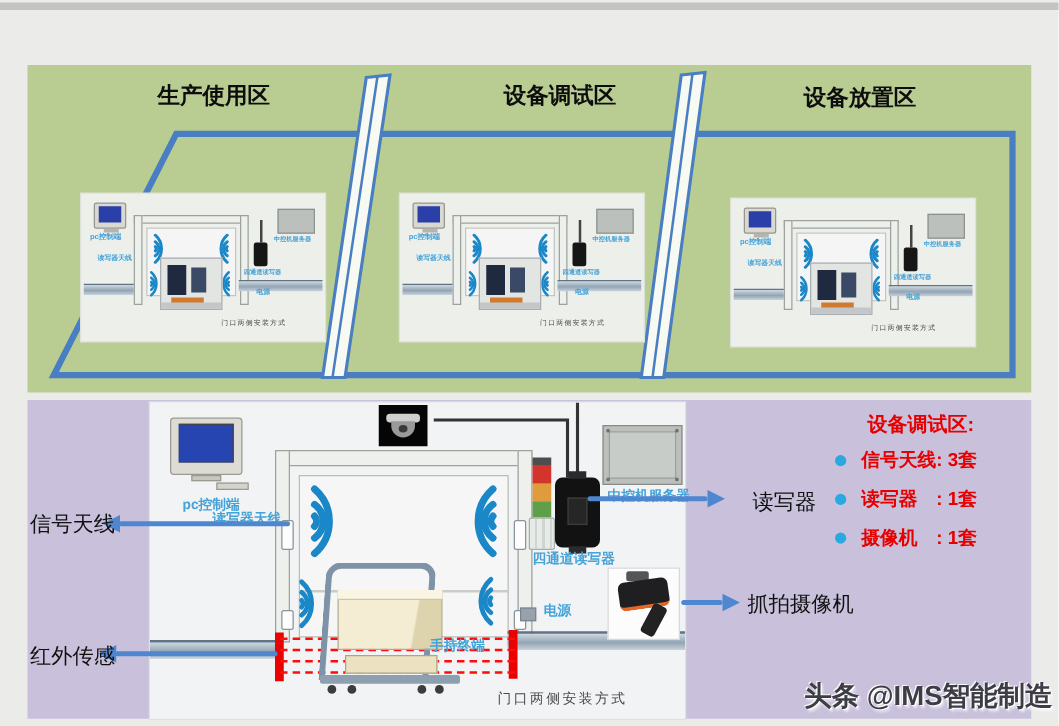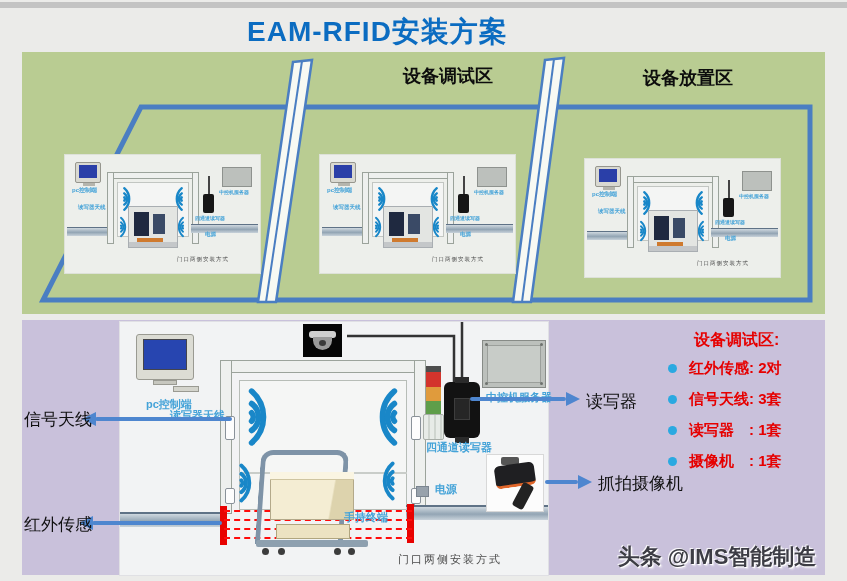--- a/index.html
+++ b/index.html
@@ -58,39 +58,39 @@
   .aline{position:absolute;height:4px;background:#4e86cf;border-radius:2px;z-index:20}
   .ah{position:absolute;width:0;height:0;border-top:7px solid transparent;border-bottom:7px solid transparent;z-index:20}
   .ah.l{border-right:14px solid #4e86cf}
   .ah.r{border-left:14px solid #4e86cf}
   .callout{position:absolute;font-size:17px;font-weight:500;color:#101010;white-space:nowrap;z-index:21}
   
   .hw-title{position:absolute;left:672px;top:10px;font-size:16px;font-weight:bold;color:#e60000;white-space:nowrap}
   .hw-list{position:absolute;left:646px;top:38px;list-style:none}
   .hw-list li{display:flex;align-items:center;gap:12px;height:20px;margin-bottom:11px;font-size:15px;font-weight:600;color:#e60000;white-space:nowrap}
   .dot{width:9px;height:9px;border-radius:50%;background:#2aa9e1;flex:0 0 auto}
-  .mark{position:absolute;left:592px;top:542px;width:250px;text-align:center;font-size:22px;font-weight:bold;color:#3d3d45;white-space:nowrap;
+  .mark{position:absolute;left:592px;top:542px;width:250px;text-align:right;font-size:22px;font-weight:bold;color:#3d3d45;white-space:nowrap;
         text-shadow:1px 1px 0 #fff,-1px -1px 0 rgba(255,255,255,.85),2px 2px 2px rgba(255,255,255,.6)}
 </style>
 </head>
 <body>
 
 <div class="page">
 
   <div class="topbar"></div>
-  <div class="title">EAM-RFID安装方案</div>
 
   <div class="green">
     <svg width="803" height="262" style="position:absolute;left:0;top:0">
       <polygon points="119,55 788,55 788,248 21,248" fill="none" stroke="#4a7ec2" stroke-width="5"></polygon>
       <polygon points="271,10 290,8 254,250 236,250" fill="#f7f9f3" stroke="#4a7ec2" stroke-width="2.5"></polygon>
       <line x1="280" y1="9" x2="244" y2="250" stroke="#4a7ec2" stroke-width="2"></line>
       <polygon points="523,8 542,6 509,250 491,250" fill="#f7f9f3" stroke="#4a7ec2" stroke-width="2.5"></polygon>
       <line x1="532" y1="7" x2="500" y2="250" stroke="#4a7ec2" stroke-width="2"></line>
     </svg>
+    <div class="zone" style="left:104px">生产使用区</div>
     <div class="zone" style="left:621px;top:14px">设备放置区</div>
     <div class="zone" style="left:381px">设备调试区</div>
     <div class="mini-slot" style="left:43px;top:103px">
   <div class="mini">
     <div class="m-mon">
             <i class="scr"></i>
             <i class="std"></i>
           </div>
     <div class="lblb" style="left:7px;top:32px;font-size:6px">pc控制端</div>
     <div class="lblb" style="left:13px;top:50px;font-size:5.5px">读写器天线</div>
@@ -351,32 +351,28 @@
     <div class="callout" style="left:2px;top:88px">信号天线</div>
     <div class="aline" style="left:73px;top:97px;width:137px"></div>
     <div class="ah l" style="left:60px;top:92px"></div>
 
     <div class="callout" style="left:2px;top:193px">红外传感</div>
     <div class="aline" style="left:70px;top:201px;width:130px"></div>
     <div class="ah l" style="left:57px;top:196px"></div>
 
     <div class="aline" style="left:448px;top:77px;width:96px"></div>
     <div class="ah r" style="left:544px;top:72px"></div>
-    <div class="callout" style="left:564px;top:70px">读写器</div>
+    <div class="callout" style="left:580px;top:70px">读写器</div>
 
     <div class="aline" style="left:523px;top:160px;width:33px"></div>
     <div class="ah r" style="left:556px;top:155px"></div>
     <div class="callout" style="left:576px;top:152px">抓拍摄像机</div>
 
     <div class="hw-title">设备调试区:</div>
     <ul class="hw-list">
-      <li>
-          <span class="dot"></span>
-          <span>红外传感: 2对</span>
-        </li>
       <li>
           <span class="dot"></span>
           <span>信号天线: 3套</span>
         </li>
       <li>
           <span class="dot"></span>
           <span>读写器　: 1套</span>
         </li>
       <li>
           <span class="dot"></span>

